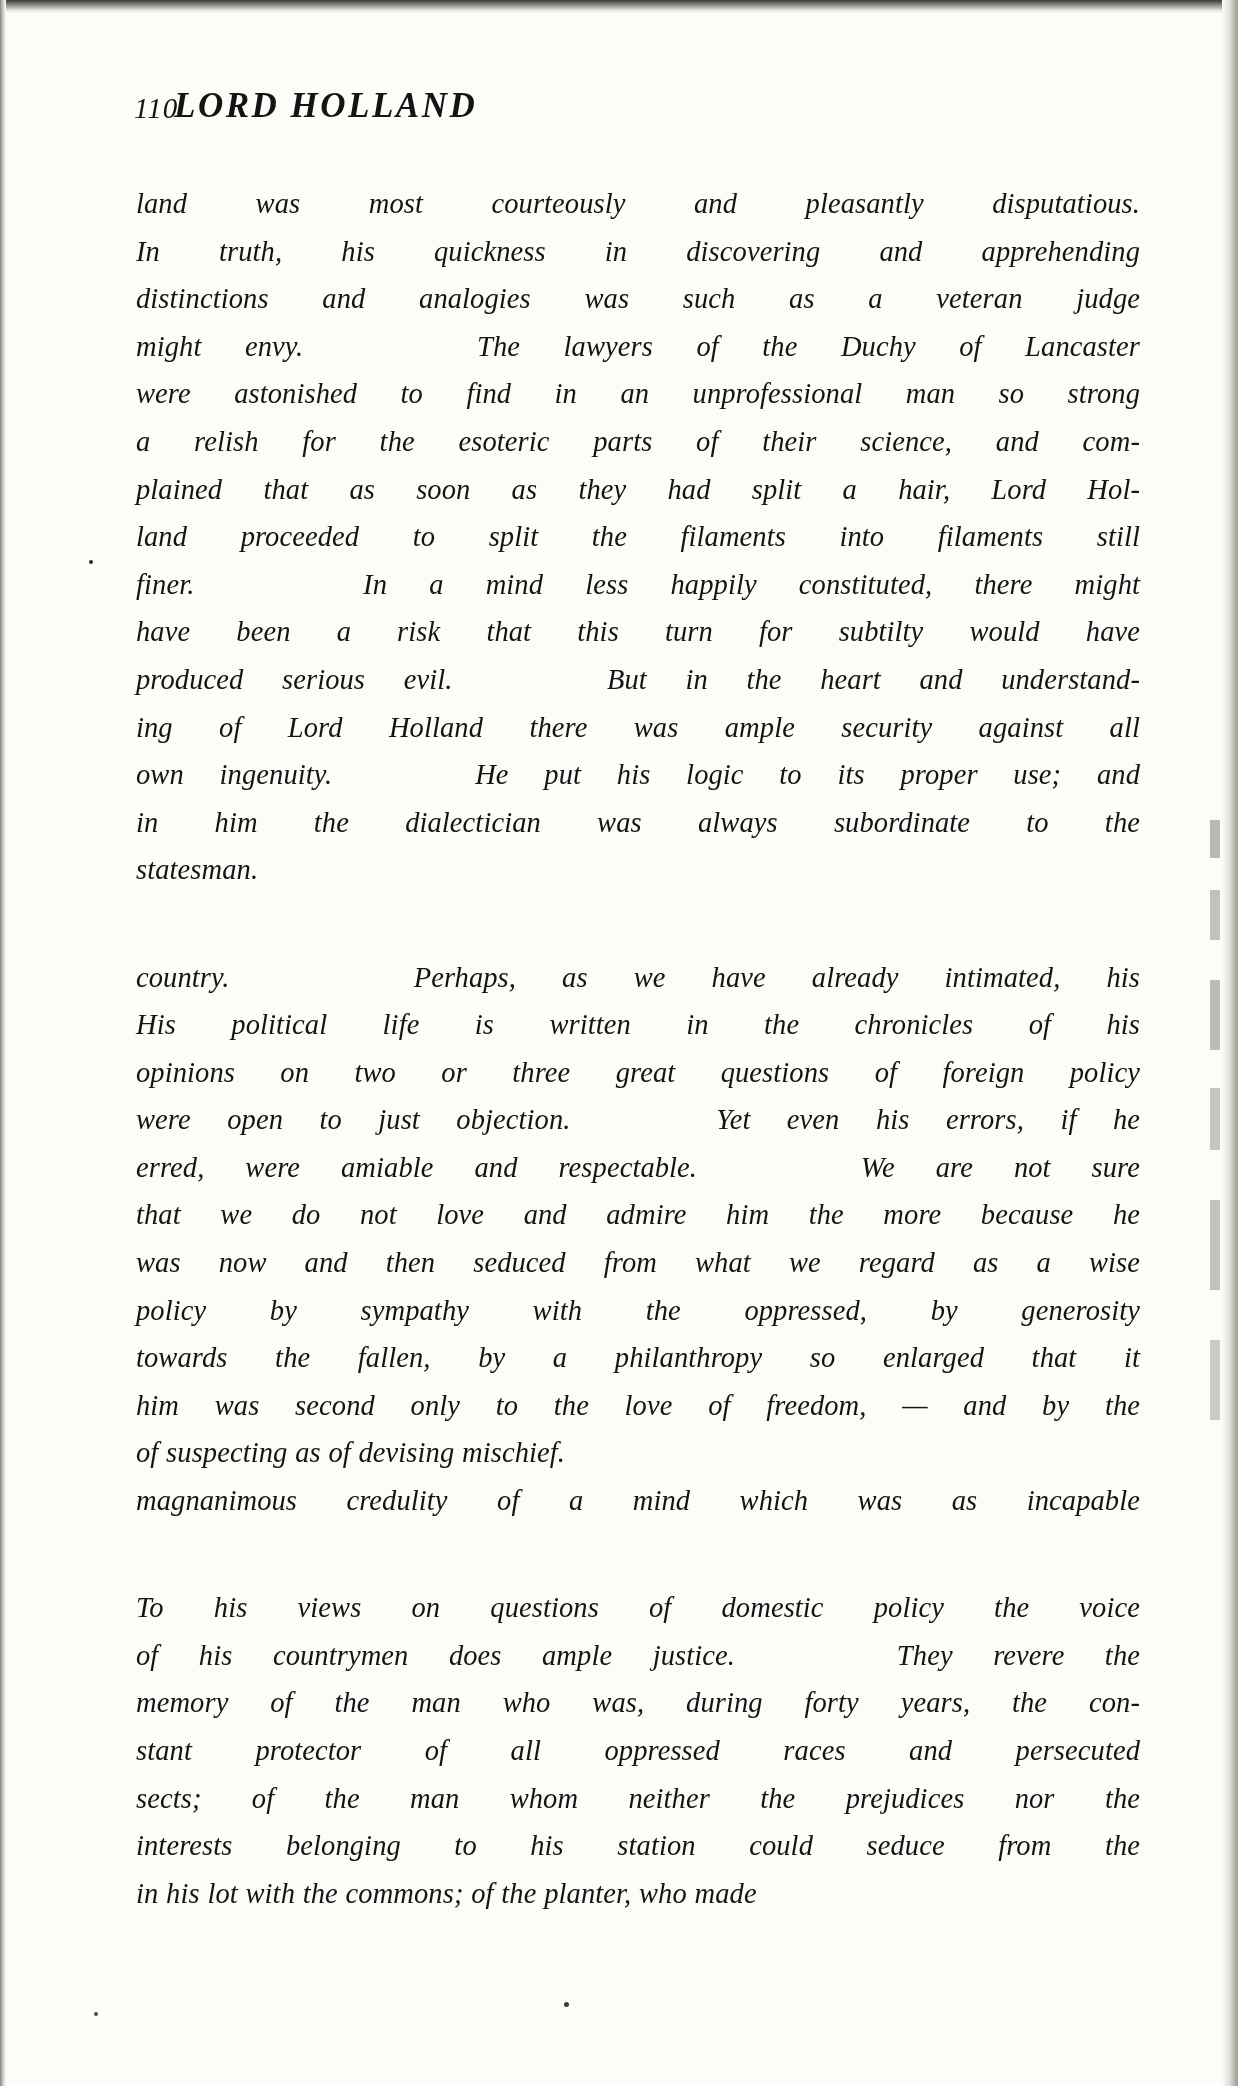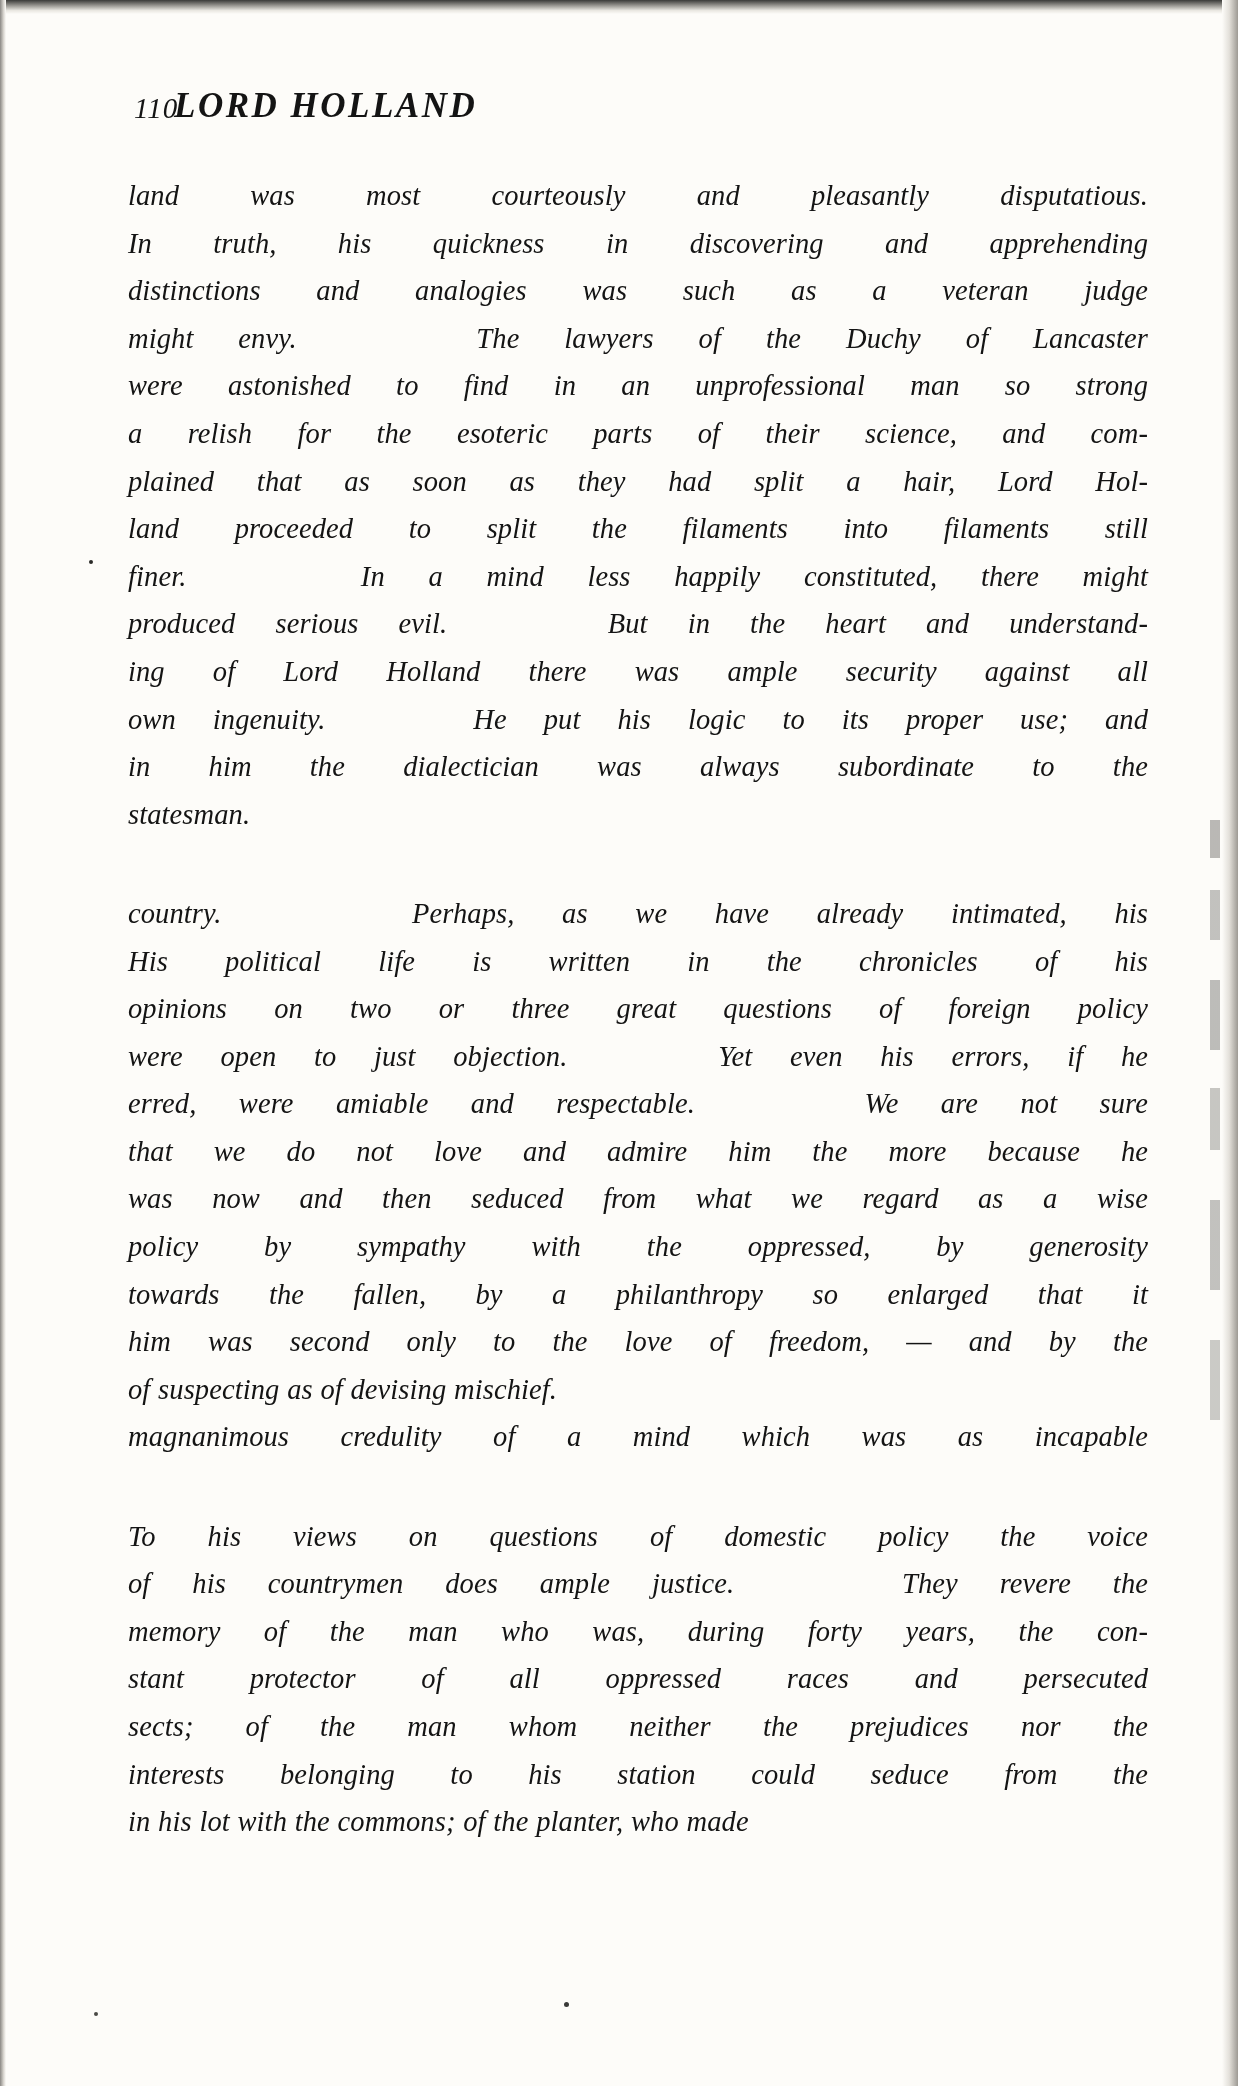--- a/index.html
+++ b/index.html
@@ -96,21 +96,21 @@
   }
 
   .body-text {
     position: absolute;
     top: 168px;
     left: 108px;
     width: 1028px;
   }
 
   p.para {
-    margin: 4px;
+    margin: 12px;
     font-size: 28.5px;
     line-height: 47.6px;
     text-align: justify;
     text-justify: inter-word;
     letter-spacing: 0.1px;
     word-spacing: 0.5px;
   }
   p.para.indent::before {
     content: "";
     display: inline-block;
@@ -178,20 +178,21 @@
       <p class="para">
         <span class="ln j">land was most courteously and pleasantly disputatious.</span>
         <span class="ln j">In truth, his quickness in discovering and apprehending</span>
         <span class="ln j">distinctions and analogies was such as a veteran judge</span>
         <span class="ln j">might envy.    The lawyers of the Duchy of Lancaster</span>
         <span class="ln j">were astonished to find in an unprofessional man so strong</span>
         <span class="ln j">a relish for the esoteric parts of their science, and com-</span>
         <span class="ln j">plained that as soon as they had split a hair, Lord Hol-</span>
         <span class="ln j">land proceeded to split the filaments into filaments still</span>
         <span class="ln j">finer.    In a mind less happily constituted, there might</span>
+        <span class="ln j">have been a risk that this turn for subtilty would have</span>
         <span class="ln j">produced serious evil.    But in the heart and understand-</span>
         <span class="ln j">ing of Lord Holland there was ample security against all</span>
         <span class="ln j">own ingenuity.    He put his logic to its proper use; and</span>
         <span class="ln j">in him the dialectician was always subordinate to the</span>
         <span class="ln last">statesman.</span>
       </p>
       <p class="para indent">
         <span class="ln j">country.    Perhaps, as we have already intimated, his</span>
         <span class="ln j">His political life is written in the chronicles of his</span>
         <span class="ln j">opinions on two or three great questions of foreign policy</span>

